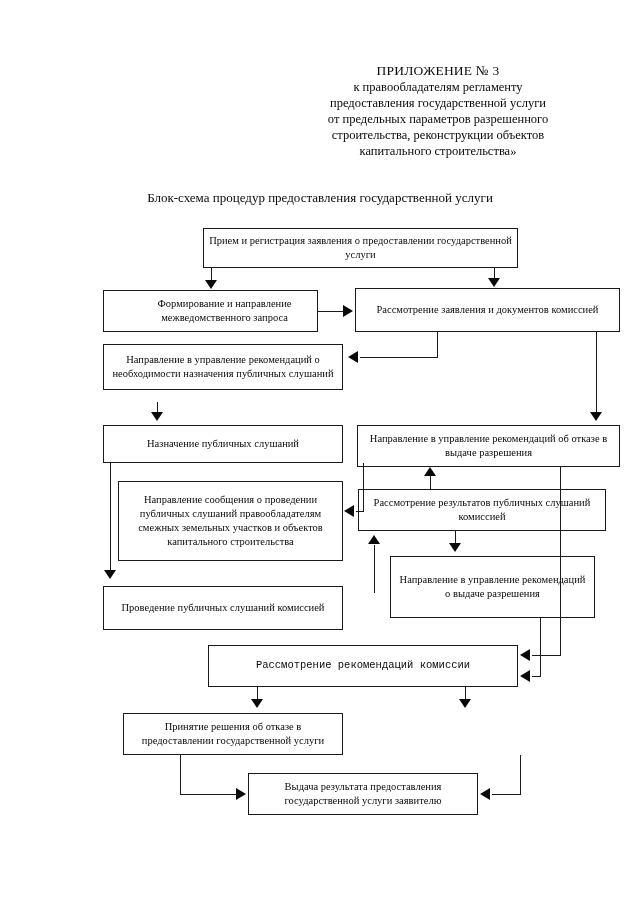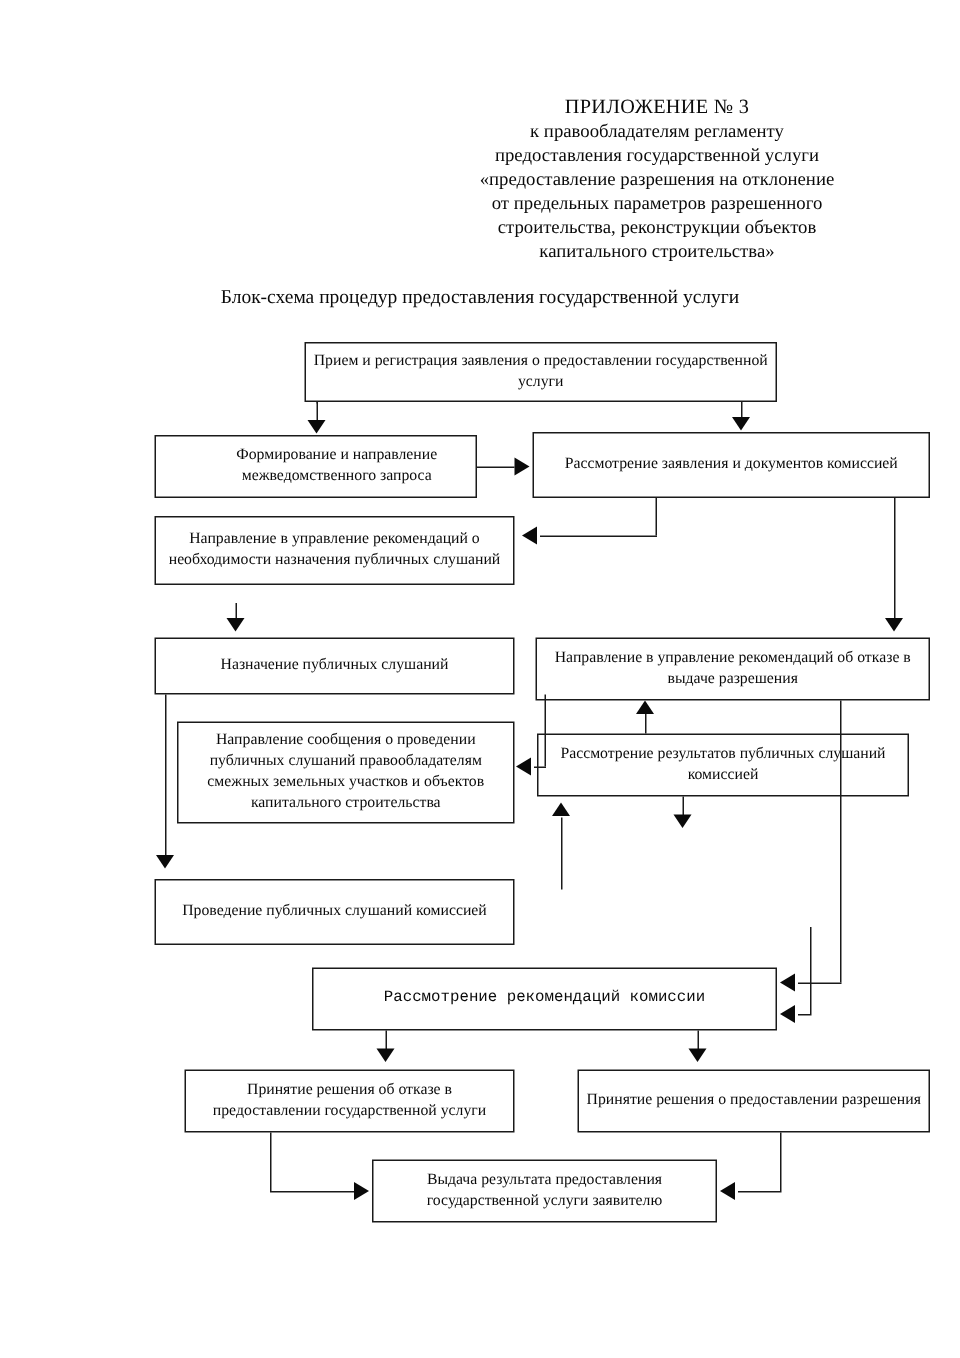--- a/index.html
+++ b/index.html
@@ -105,21 +105,20 @@
 </style>
 </head>
 <body>
 
 <div id="page">
 
   <div class="header-block">
     <div class="line-1">ПРИЛОЖЕНИЕ № 3</div>
     <div>к правообладателям регламенту</div>
     <div>предоставления государственной услуги</div>
-    <div>«предоставление разрешения на отклонение</div>
     <div>от предельных параметров разрешенного</div>
     <div>строительства, реконструкции объектов</div>
     <div>капитального строительства»</div>
   </div>
 
   <div class="subtitle">Блок-схема процедур предоставления государственной услуги</div>
 
   <div class="node" id="n1" style="left: 203px; top: 228px; width: 315px; height: 40px; font-family: Liberation Serif, serif;">
     <span>Прием и регистрация заявления о предоставлении государственной услуги</span>
   </div>
@@ -131,37 +130,37 @@
   </div>
   <div class="node" id="n4" style="left: 103px; top: 344px; width: 240px; height: 46px;">
     <span>Направление в управление рекомендаций о необходимости назначения публичных слушаний</span>
   </div>
   <div class="node" id="n5" style="left: 103px; top: 425px; width: 240px; height: 38px;">
     <span>Назначение публичных слушаний</span>
   </div>
   <div class="node" id="n6" style="left: 357px; top: 425px; width: 263px; height: 42px;">
     <span>Направление в управление рекомендаций об отказе в выдаче разрешения</span>
   </div>
-  <div class="node" id="n7" style="left: 118px; top: 481px; width: 225px; height: 68px;">
+  <div class="node" id="n7" style="left: 118px; top: 481px; width: 225px; height: 80px;">
     <span>Направление сообщения о проведении публичных слушаний правообладателям смежных земельных участков и объектов капитального строительства</span>
   </div>
   <div class="node" id="n8" style="left: 358px; top: 489px; width: 248px; height: 42px;">
     <span>Рассмотрение результатов публичных слушаний комиссией</span>
   </div>
+  <div class="node" id="n9" style="left: 390px; top: 556px; width: 205px; height: 62px;">
+    <span>Направление в управление рекомендаций о выдаче разрешения</span>
+  </div>
   <div class="node" id="n10" style="left: 103px; top: 586px; width: 240px; height: 44px; justify-content: center;">
     <span>Проведение публичных слушаний комиссией</span>
   </div>
   <div class="node" id="n11" style="left: 208px; top: 645px; width: 310px; height: 42px; font-family: Liberation Mono, monospace;">
     <span>Рассмотрение рекомендаций комиссии</span>
   </div>
   <div class="node" id="n12" style="left: 123px; top: 713px; width: 220px; height: 42px;">
     <span>Принятие решения об отказе в предоставлении государственной услуги</span>
-  </div>
-  <div class="node" id="n13" style="left: 385px; top: 713px; width: 235px; height: 42px;">
-    <span>Принятие решения о предоставлении разрешения</span>
   </div>
   <div class="node" id="n14" style="left: 248px; top: 773px; width: 230px; height: 42px;">
     <span>Выдача результата предоставления государственной услуги заявителю</span>
   </div>
 
   <div class="hline" style="left:211px; top:268px; width:1px;"></div>
   <div class="vline" style="left:211px; top:268px; height:14px;"></div>
   <div class="arrow-down" style="left:205px; top:280px;"></div>
 
   <div class="vline" style="left:494px; top:268px; height:12px;"></div>

